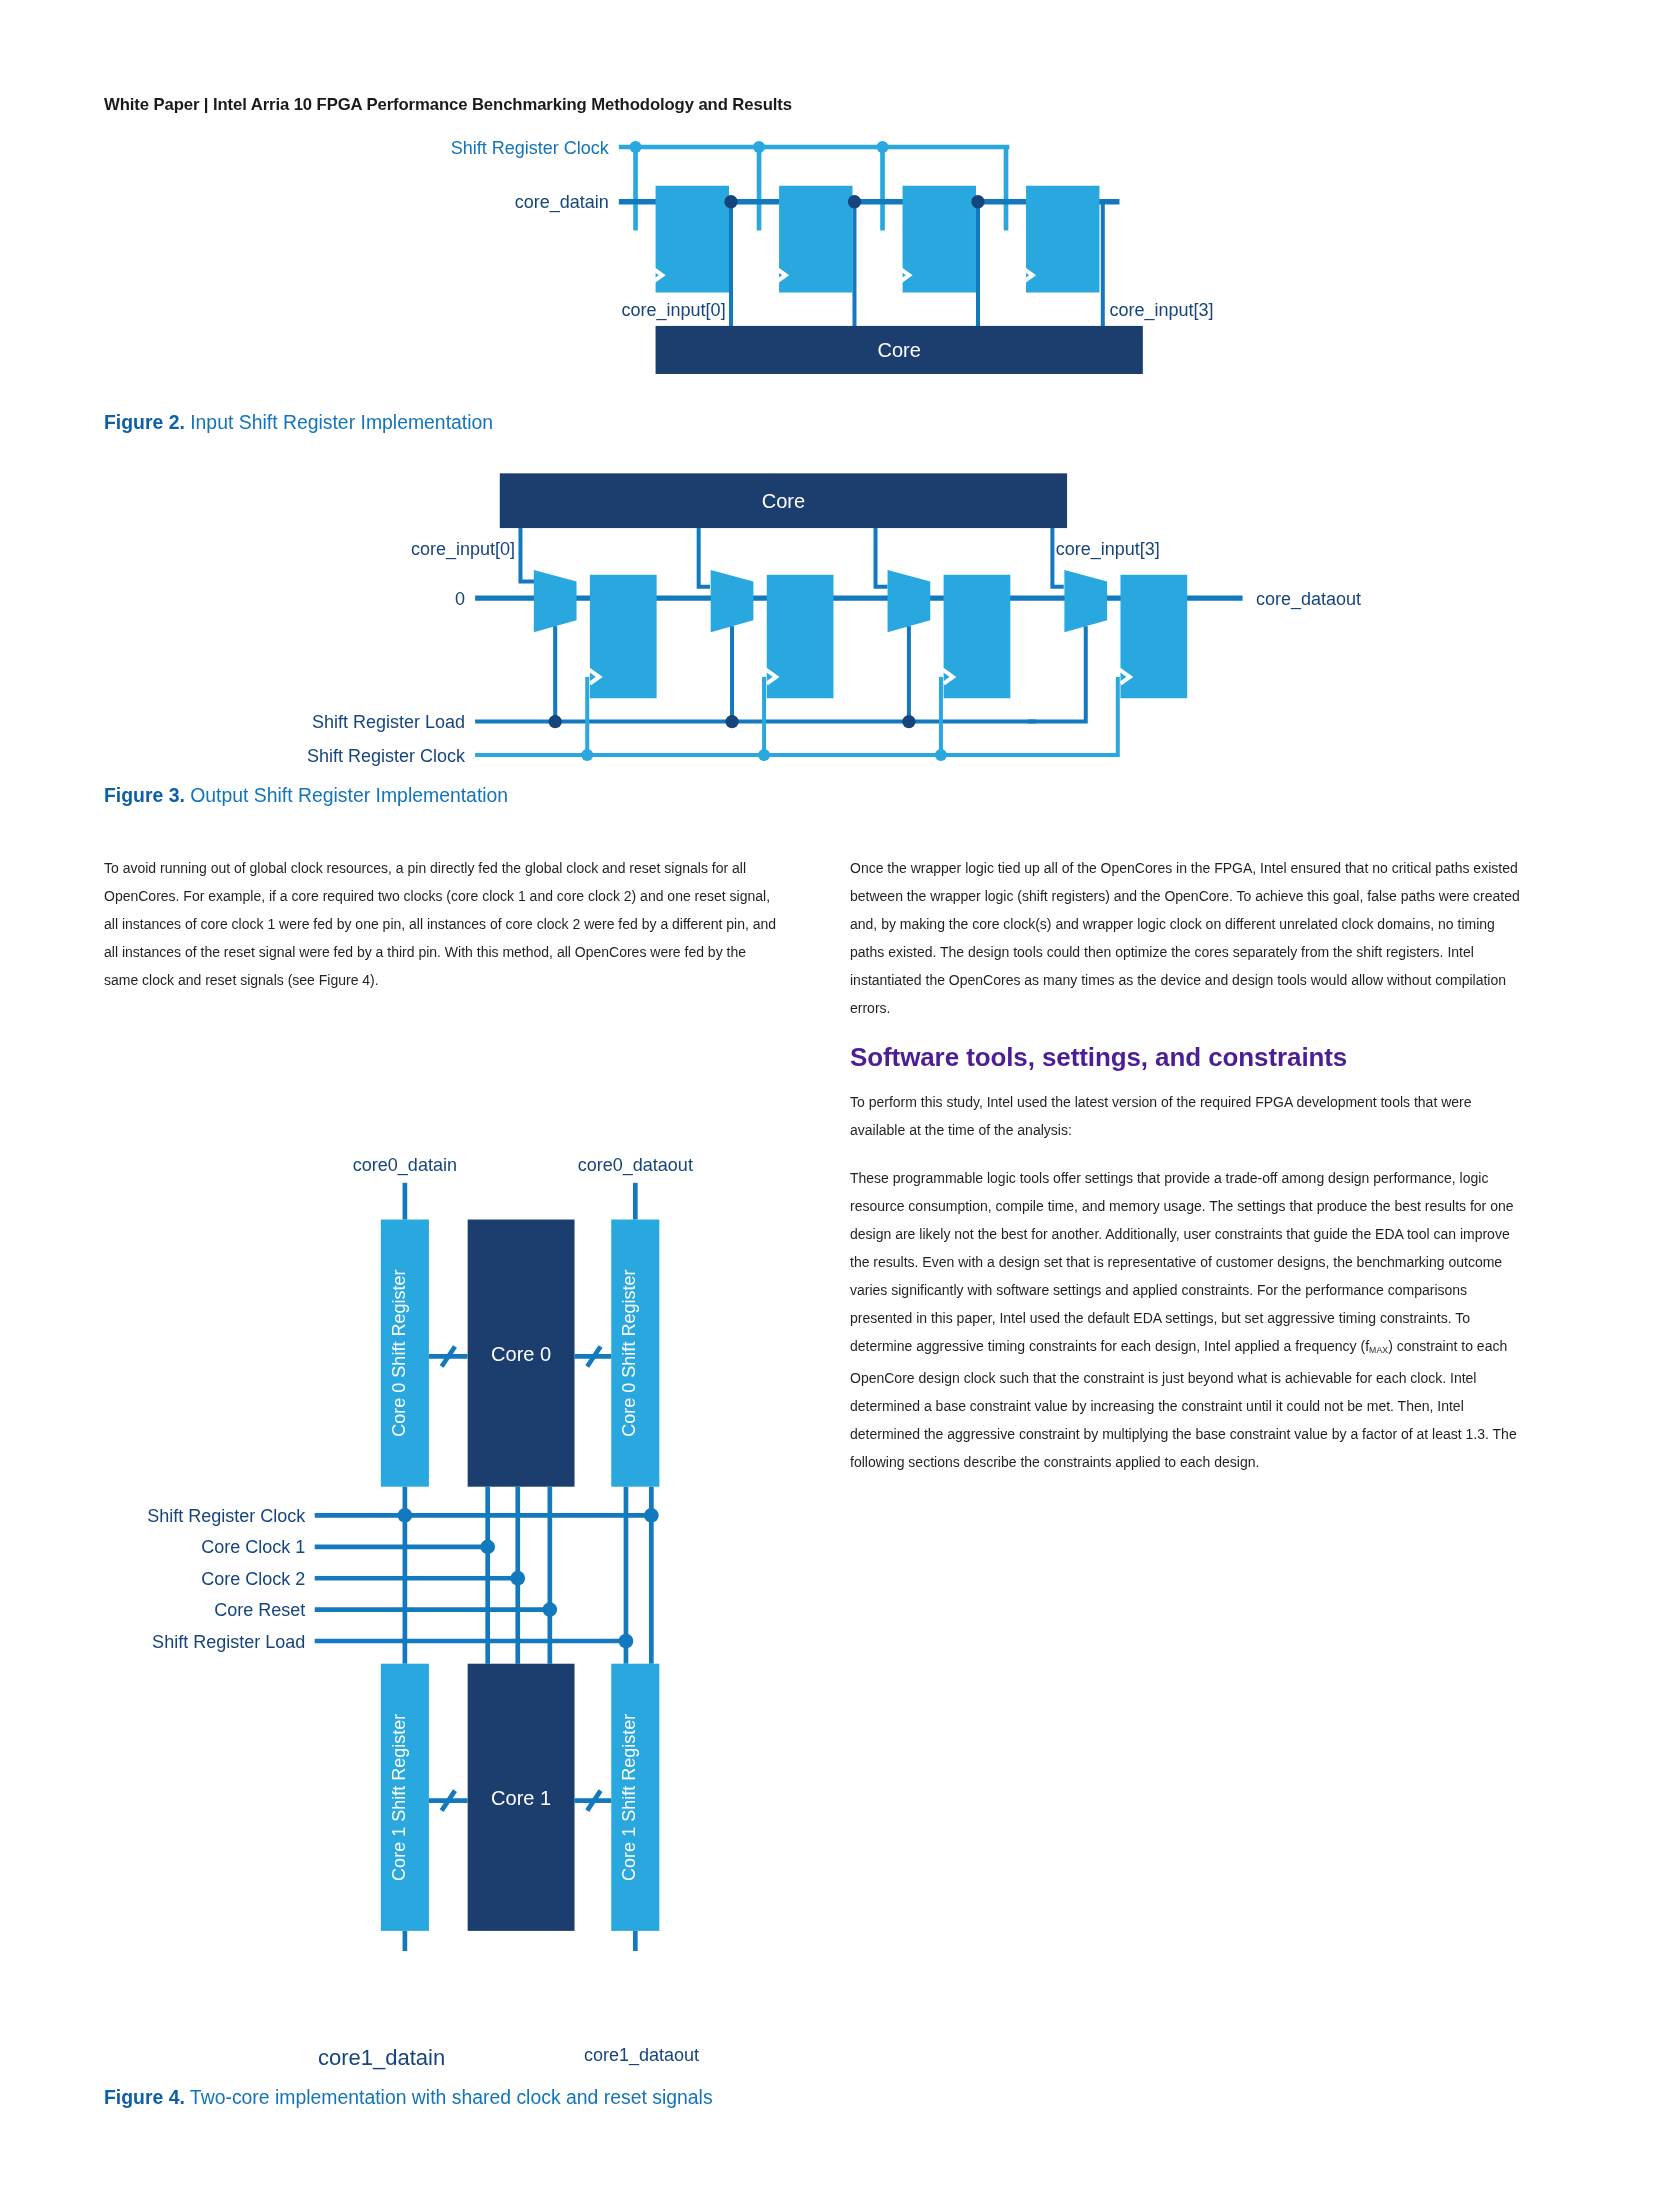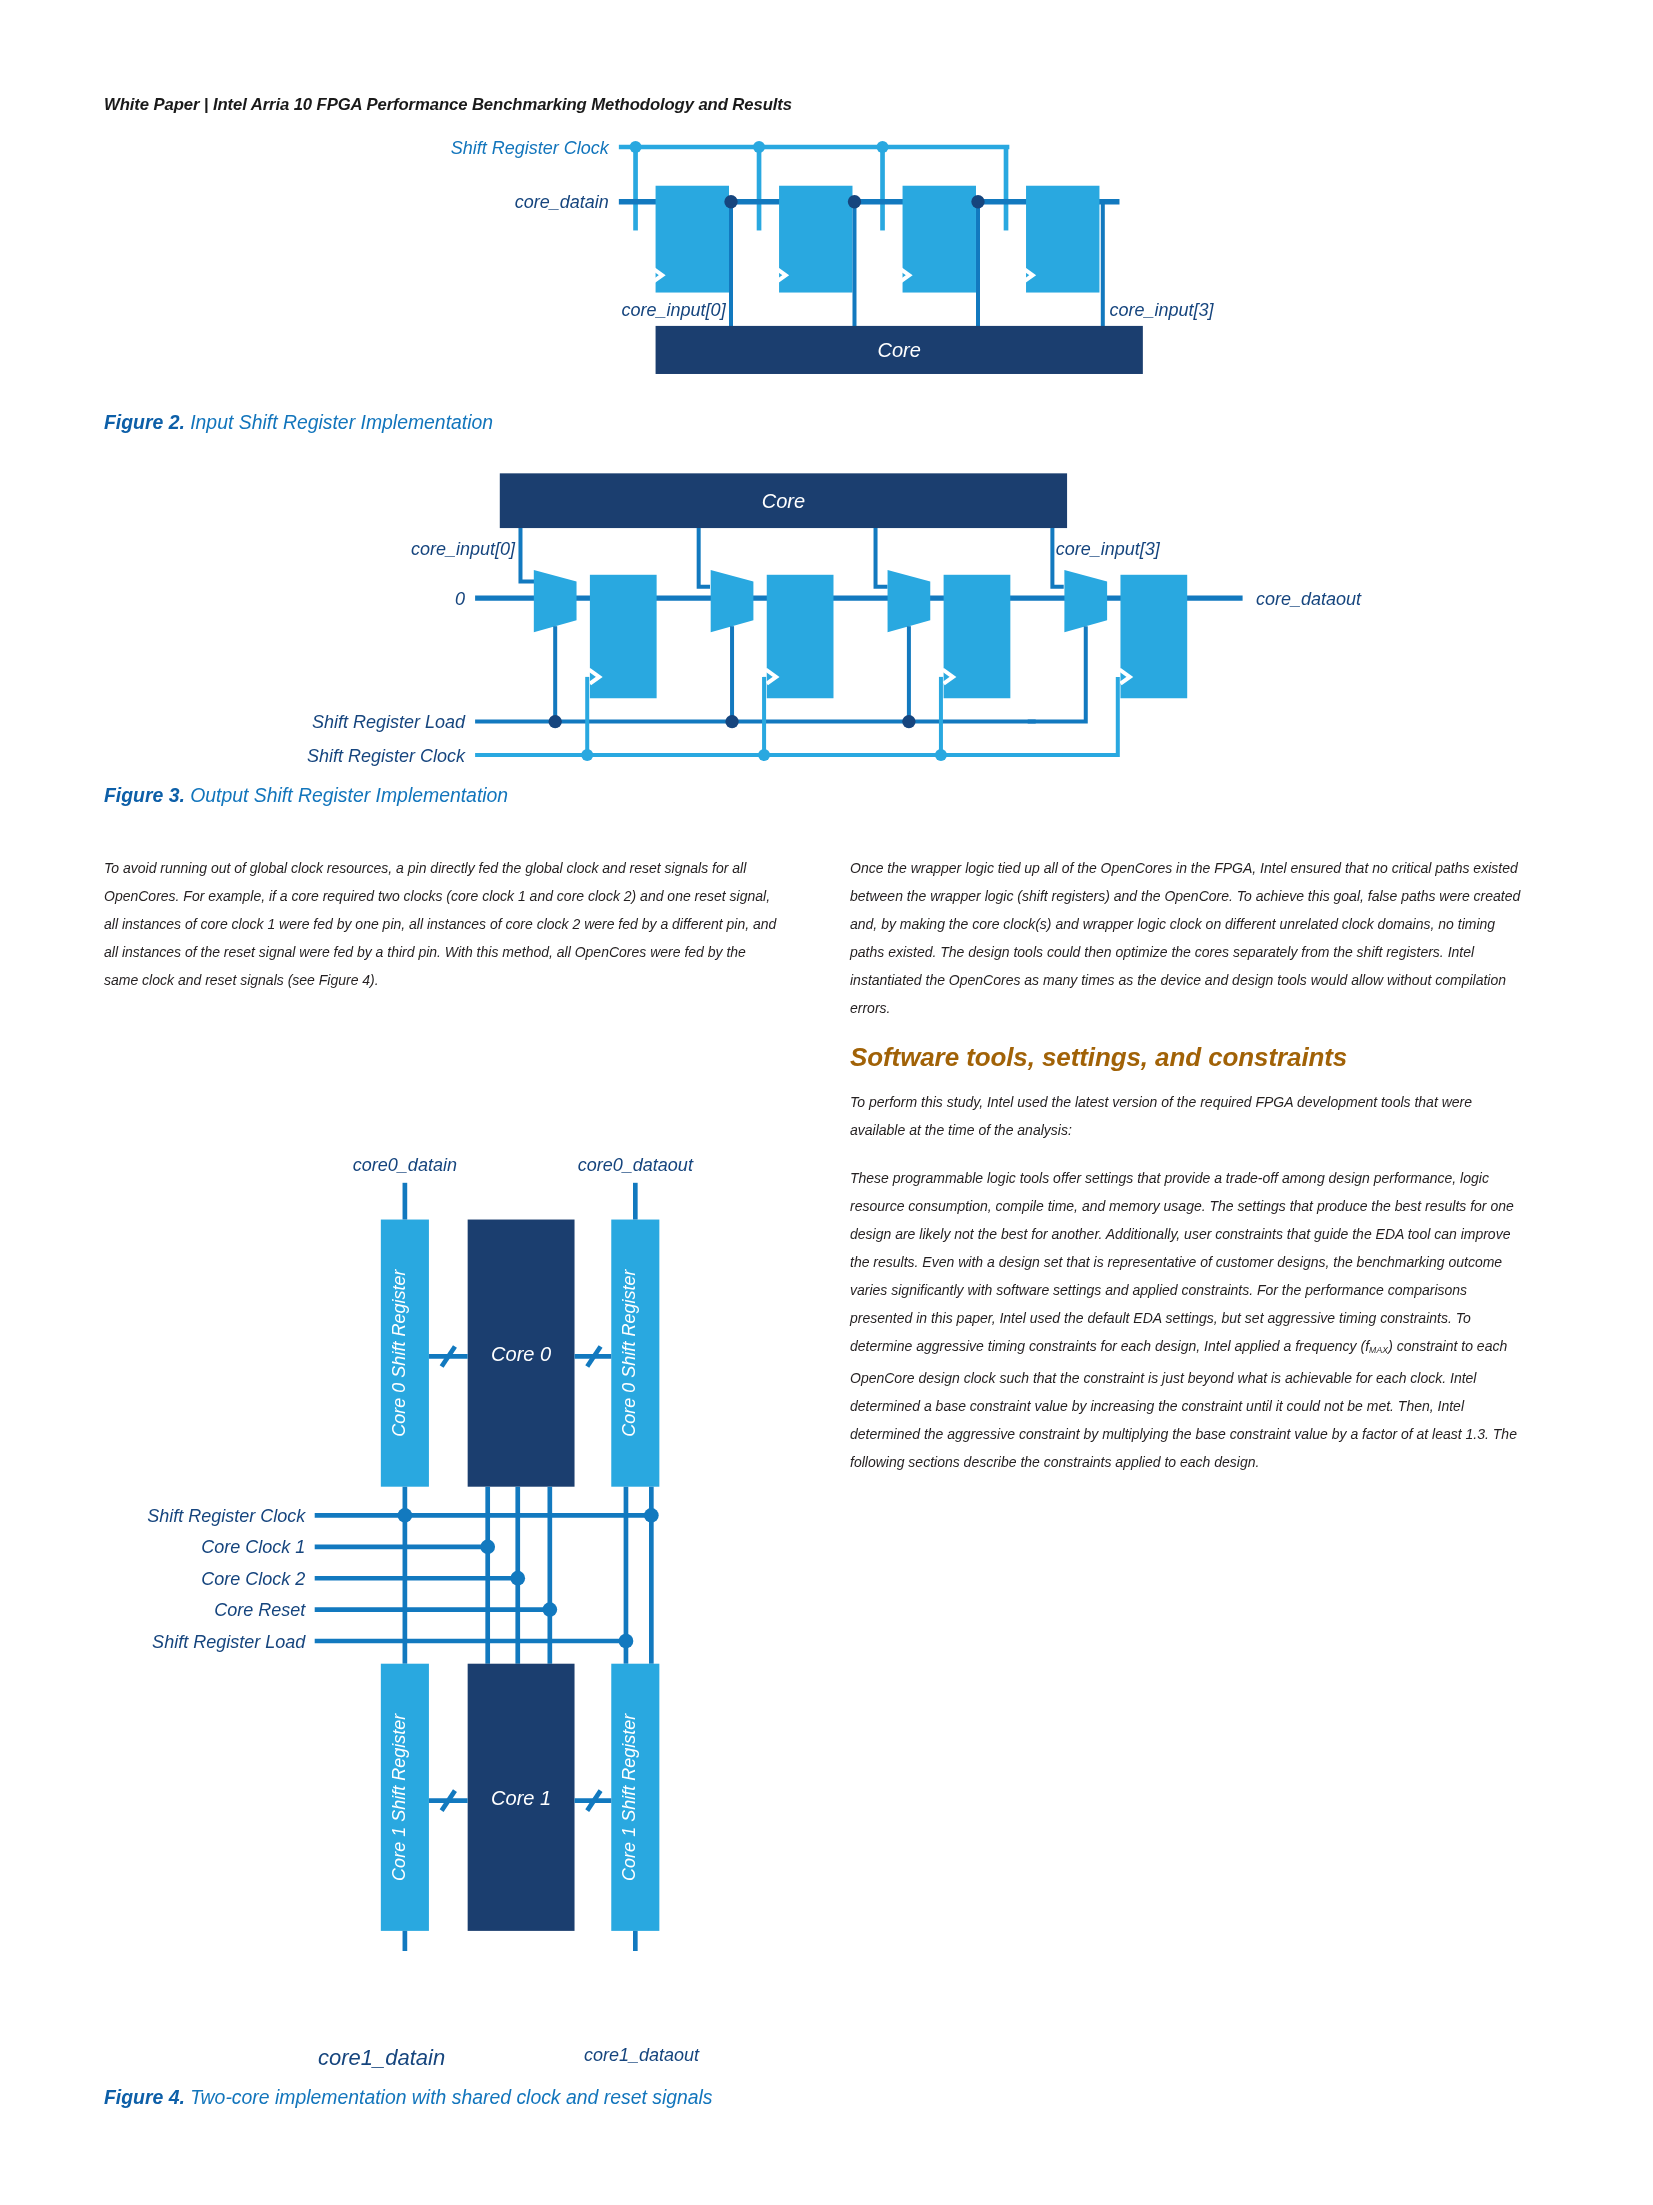--- a/index.html
+++ b/index.html
@@ -4,21 +4,21 @@
 <style>
   html,body{margin:0;padding:0;}
   body{
     width:1654px;height:2205px;
     background:#ffffff;
     font-family:"Liberation Sans", sans-serif;
     position:relative;
     overflow:hidden;
     -webkit-font-smoothing:antialiased;
   }
-  .page{position:absolute;inset:0;font-style:italic;}
+  .page{position:absolute;inset:0;}
 
   
   #header{
     position:absolute;left:104px;top:95px;
     font-size:16.7px;font-weight:bold;color:#1a1a1a;
     letter-spacing:-0.1px;white-space:nowrap;
   }
 
   
   .figsvg{position:absolute;}
@@ -40,21 +40,21 @@
     margin:0 0 20px 0;
     font-size:14px;
     line-height:28px;
     color:#231f20;
     text-align:left;
   }
   .col h2{
     margin:9.4px 0 14.7px 0;
     font-size:26px;
     font-weight:bold;
-    color:#a16207;
+    color:#4c1d95;
     line-height:1.2;
     letter-spacing:-0.1px;
   }
   ul.bullets{margin:0 0 16px 0;padding:0;list-style:none;}
   ul.bullets li{
     position:relative;
     font-size:20.4px;line-height:28px;color:#231f20;
     padding-left:24px;margin-bottom:18.7px;
   }
   ul.bullets li:before{

